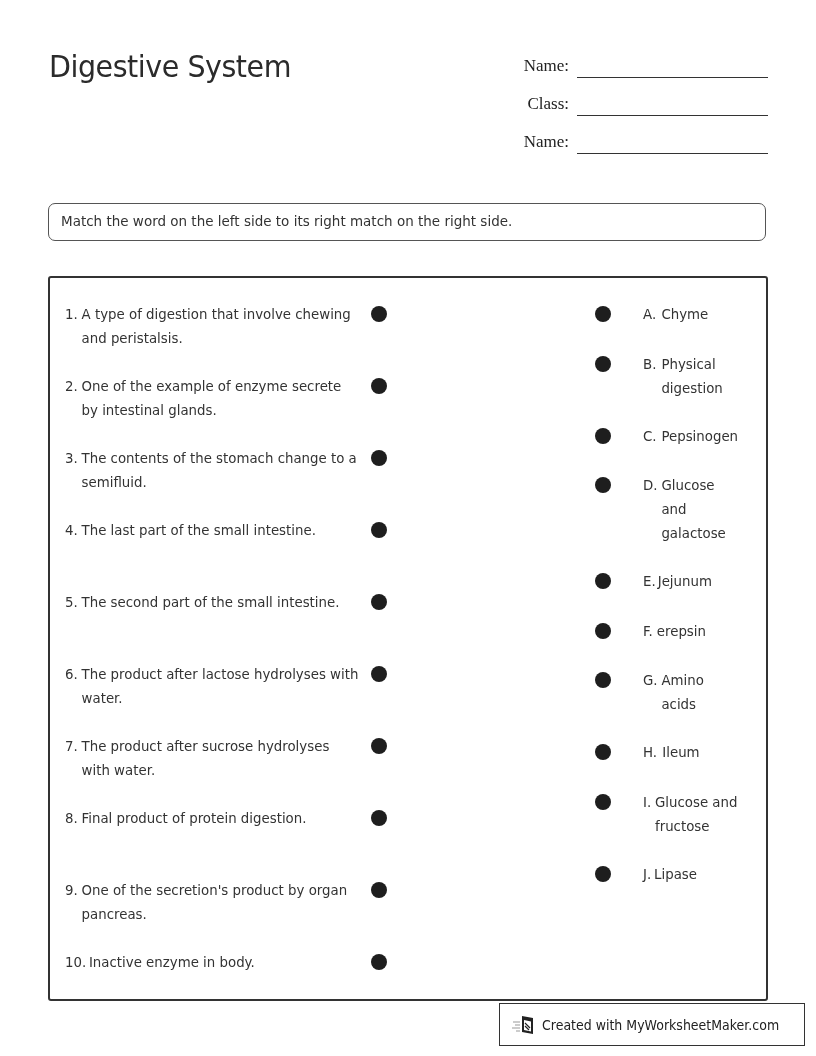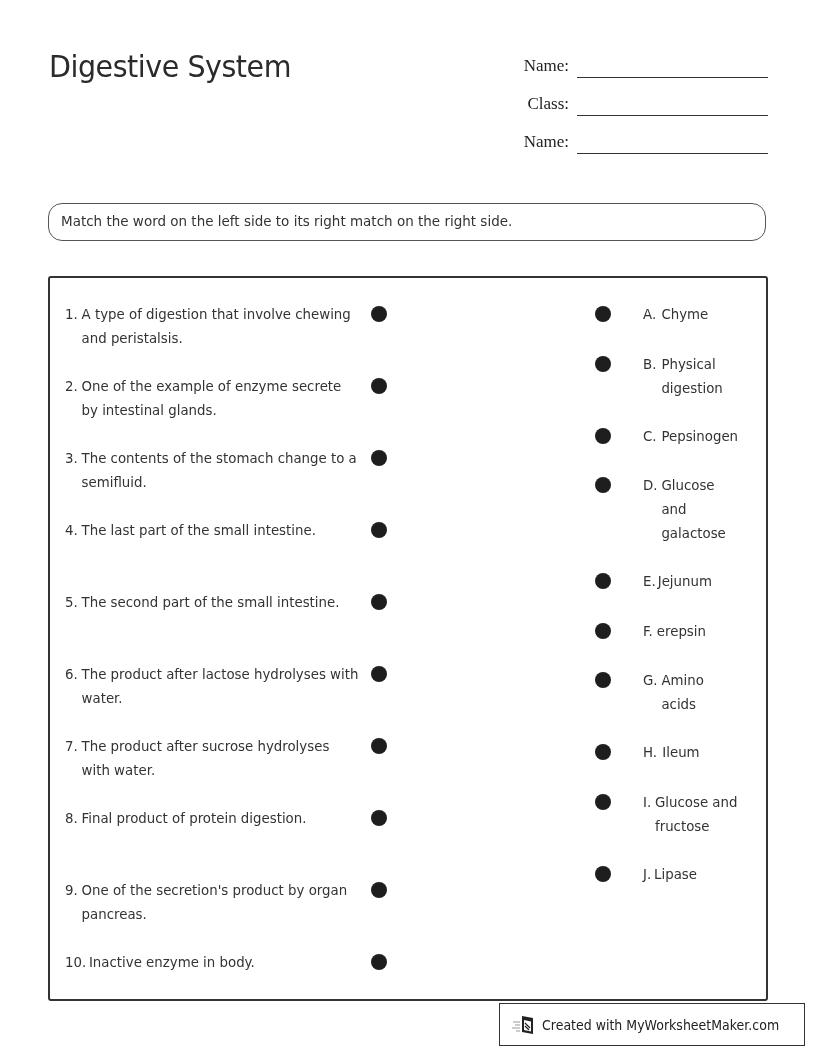--- a/index.html
+++ b/index.html
@@ -17,21 +17,21 @@
       position: absolute; right: 199px; bottom: 2px;
       font-family: "Liberation Serif", serif; font-size: 17px; color: #222;
     }
     .field .line {
       position: absolute; left: 107px; right: 0; bottom: 0;
       border-bottom: 1px solid #333;
     }
 
     .instructions {
       position: absolute; left: 48px; top: 203px; width: 718px; height: 38px;
-      border: 1px solid #555; border-radius: 14px; box-sizing: border-box;
+      border: 1px solid #555; border-radius: 7px; box-sizing: border-box;
       font-family: "DejaVu Sans", sans-serif; font-size: 14.5px; color: #333;
       padding: 9px 12px; transform-origin: left top;
     }
     .instructions span { display: inline-block; transform: scaleX(0.93); transform-origin: left center; white-space: nowrap; }
 
     .matchbox {
       position: absolute; left: 48px; top: 276px; width: 720px; height: 725px;
       border: 2px solid #333; border-radius: 3px; box-sizing: border-box;
     }
 

